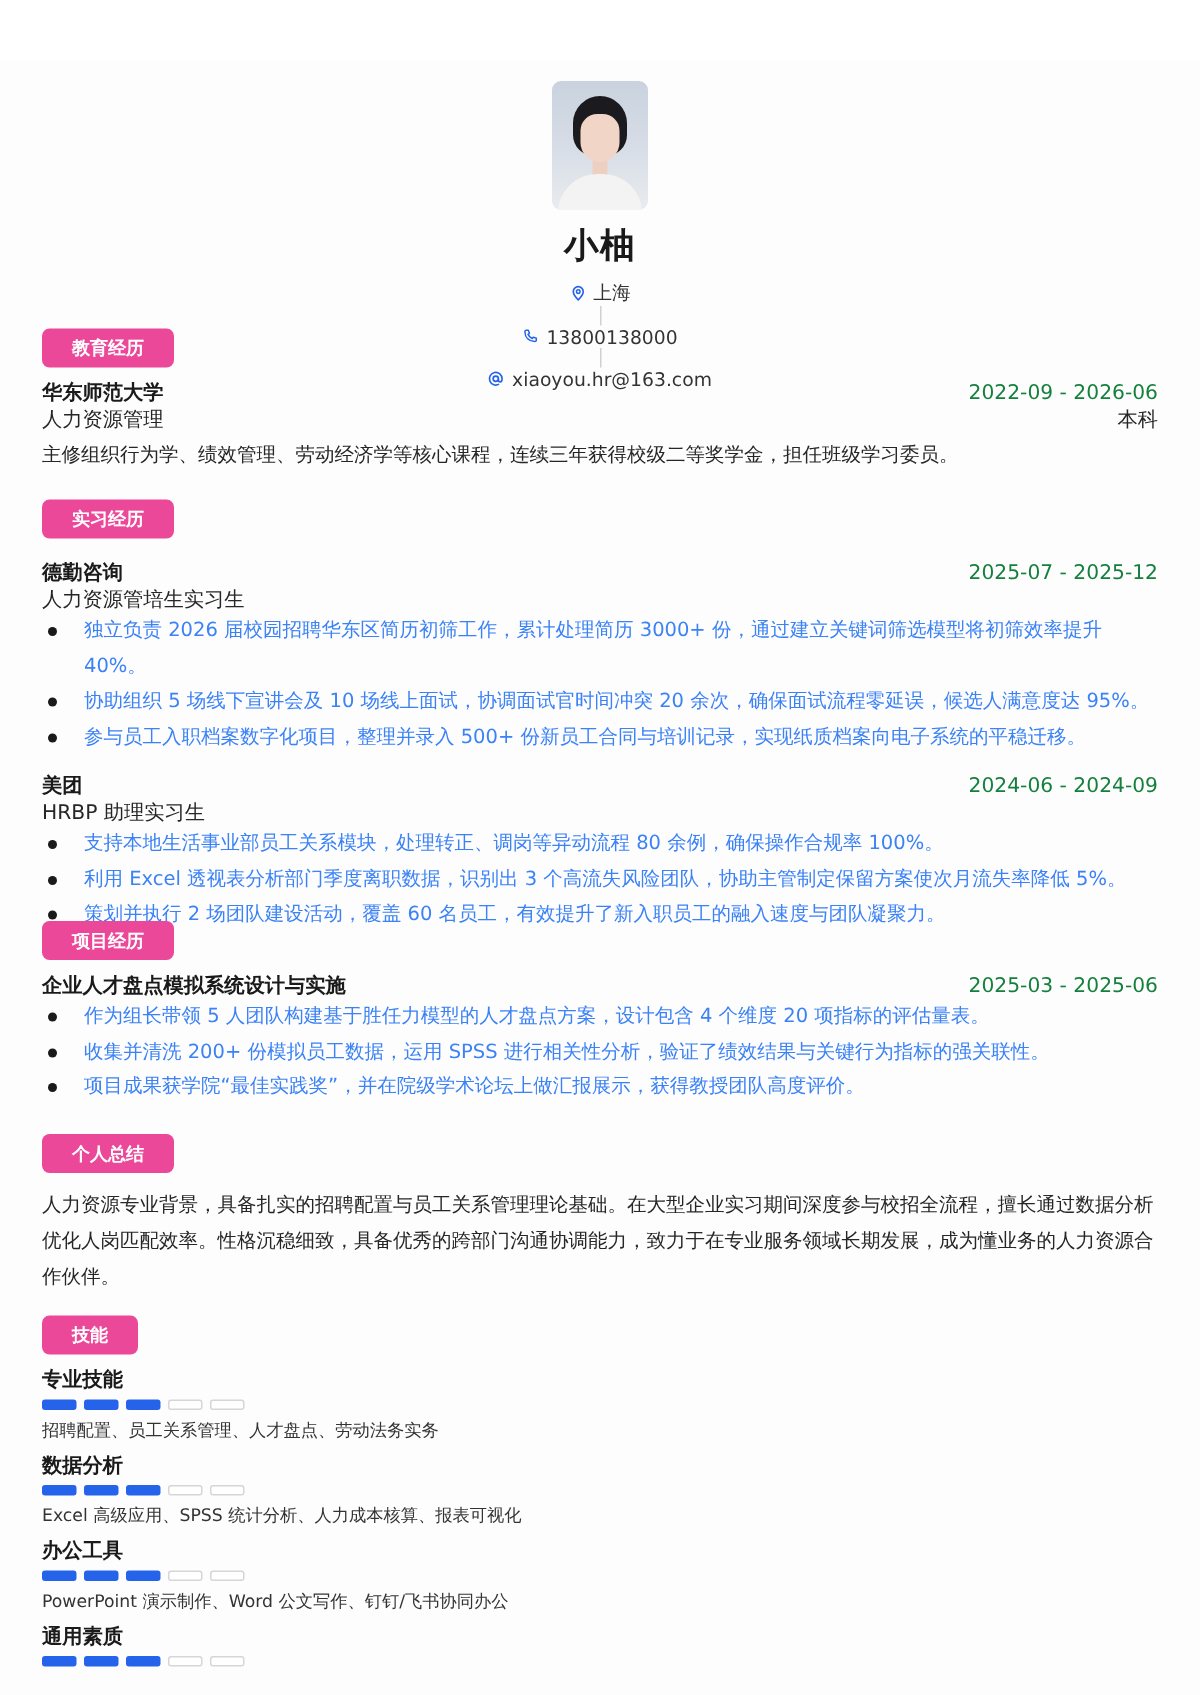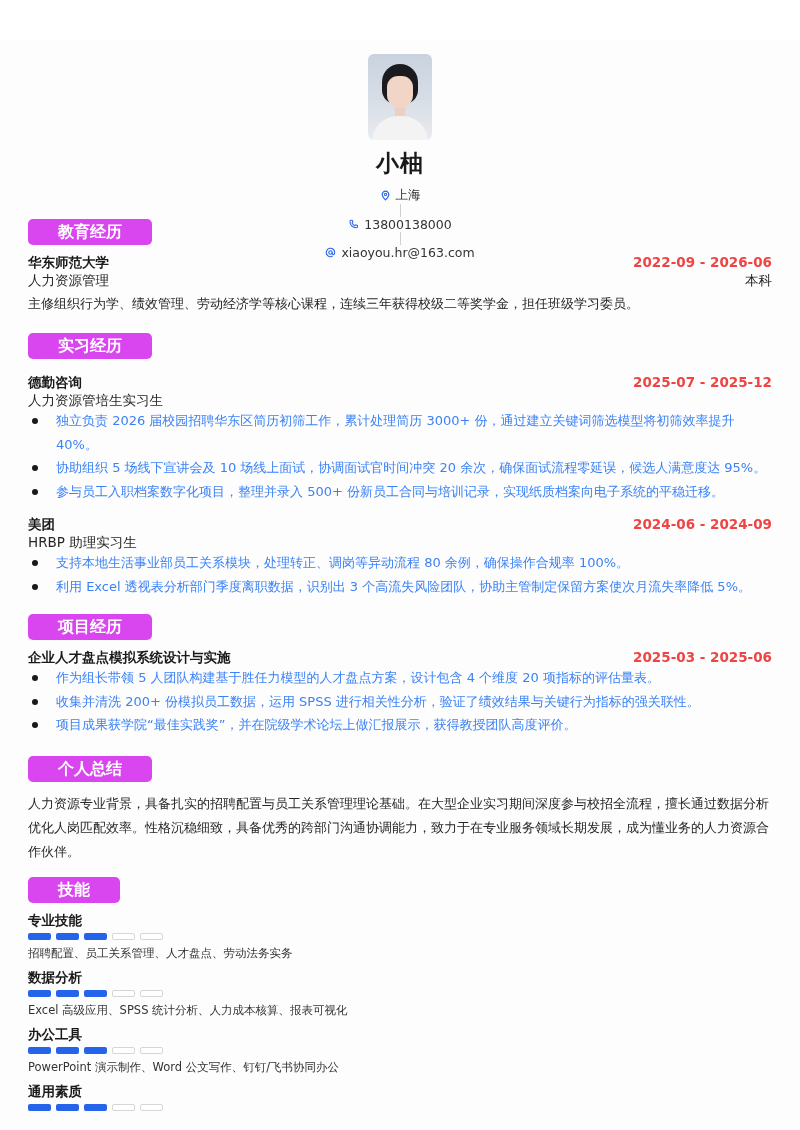--- a/index.html
+++ b/index.html
@@ -73,38 +73,38 @@
     .contact {
       display: flex; align-items: center; gap: 5px;
     }
     .contact svg { width: 11px; height: 11px; }
     .sep {
       width: 1px; height: 13px; background: #d0d0d0;
       margin: 0 13px;
     }
     .badge {
       display: inline-block;
-      background: #d946ef;
+      background: #ec4899;
       color: #fff;
-      font-size: 16px;
+      font-size: 12px;
       font-weight: bold;
-      padding: 5px 30px;
+      padding: 5px 20px;
       border-radius: 5px;
       line-height: 16px;
     }
     .section { position: absolute; left: 28px; right: 28px; }
     .row {
       display: flex; justify-content: space-between; align-items: baseline;
     }
     .org {
       font-size: 13.5px; font-weight: bold; color: #1a1a1a;
       line-height: 18px;
     }
     .date {
-      font-size: 13.5px; font-weight: bold; color: #ef4444;
+      font-size: 13.5px; font-weight: normal; color: #15803d;
       line-height: 18px;
     }
     .role {
       font-size: 13.5px; color: #262626; line-height: 18px;
     }
     .degree {
       font-size: 13.5px; color: #262626; line-height: 18px;
     }
     .para {
       font-size: 13px; color: #262626; line-height: 24px;
@@ -212,20 +212,21 @@
     </div>
     <div style="margin-top:12px;">
       <div class="row">
         <span class="org">美团</span>
         <span class="date">2024-06 - 2024-09</span>
       </div>
       <div class="role">HRBP 助理实习生</div>
       <ul class="bullets">
         <li>支持本地生活事业部员工关系模块，处理转正、调岗等异动流程 80 余例，确保操作合规率 100%。</li>
         <li>利用 Excel 透视表分析部门季度离职数据，识别出 3 个高流失风险团队，协助主管制定保留方案使次月流失率降低 5%。</li>
+        <li>策划并执行 2 场团队建设活动，覆盖 60 名员工，有效提升了新入职员工的融入速度与团队凝聚力。</li>
       </ul>
     </div>
   </div>
 
   <div class="section" style="top:614px;">
     <span class="badge">项目经历</span>
     <div style="margin-top:8px;">
       <div class="row">
         <span class="org">企业人才盘点模拟系统设计与实施</span>
         <span class="date">2025-03 - 2025-06</span>

